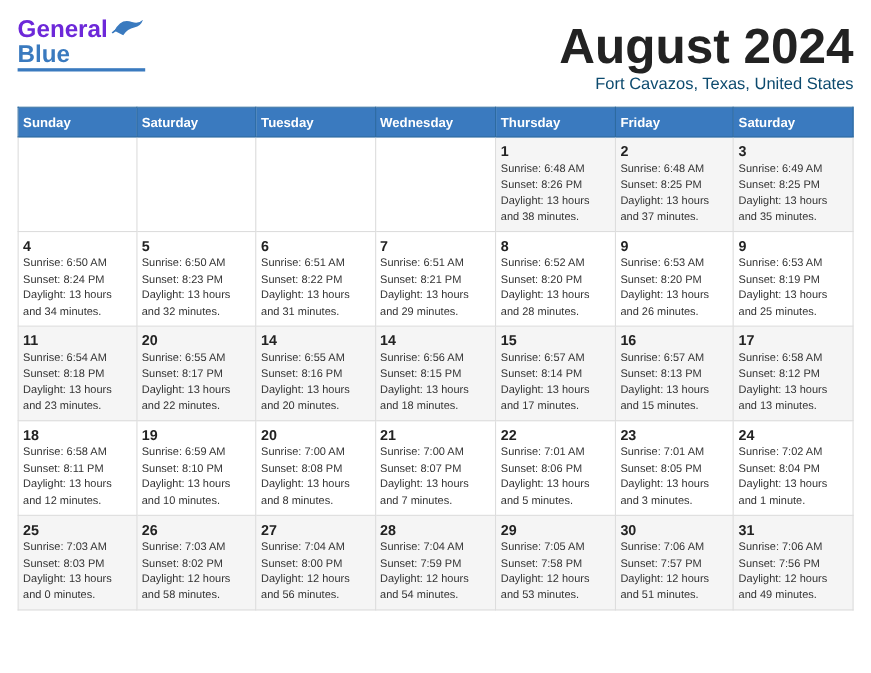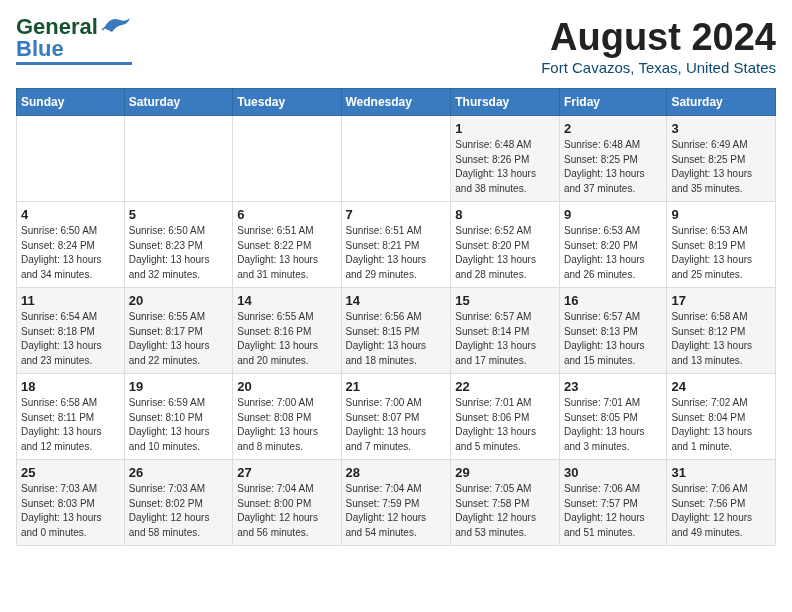--- a/index.html
+++ b/index.html
@@ -38,21 +38,21 @@
       display: block;
       height: 3px;
       background: #3a7abf;
       width: 100%;
       margin-top: 2px;
     }
     .title-area {
       text-align: right;
     }
     .month-title {
-      font-size: 38px;
+      font-size: 45px;
       font-weight: bold;
       color: #222;
     }
     .location {
       font-size: 15px;
       color: #0c4a6e;
     }
     .calendar-table {
       width: 100%;
       border-collapse: collapse;
@@ -98,21 +98,21 @@
       background: #fff !important;
     }
   </style>
 </head>
 <body>
 
 <div class="header">
   <div class="logo">
     <div class="logo-row">
       <span class="logo-text">
-        <span style="color:#14532d;">General</span>
+        <span style="color:#6d28d9;">General</span>
       </span>
       <svg width="32" height="22" viewBox="0 0 32 22" style="margin-left:2px;margin-top:-4px;">
         <path d="M4 14 Q10 2 20 6 Q26 8 30 4 Q28 10 22 11 Q16 12 12 18 Z" fill="#3a7abf"></path>
         <path d="M2 16 Q8 10 14 12" stroke="#3a7abf" stroke-width="1.5" fill="none"></path>
       </svg>
     </div>
     <div style="display:flex;align-items:center;">
       <span class="logo-text" style="color:#3a7abf;font-size:22px;font-weight:bold;">Blue</span>
     </div>
     <span class="logo-blue-line"></span>

